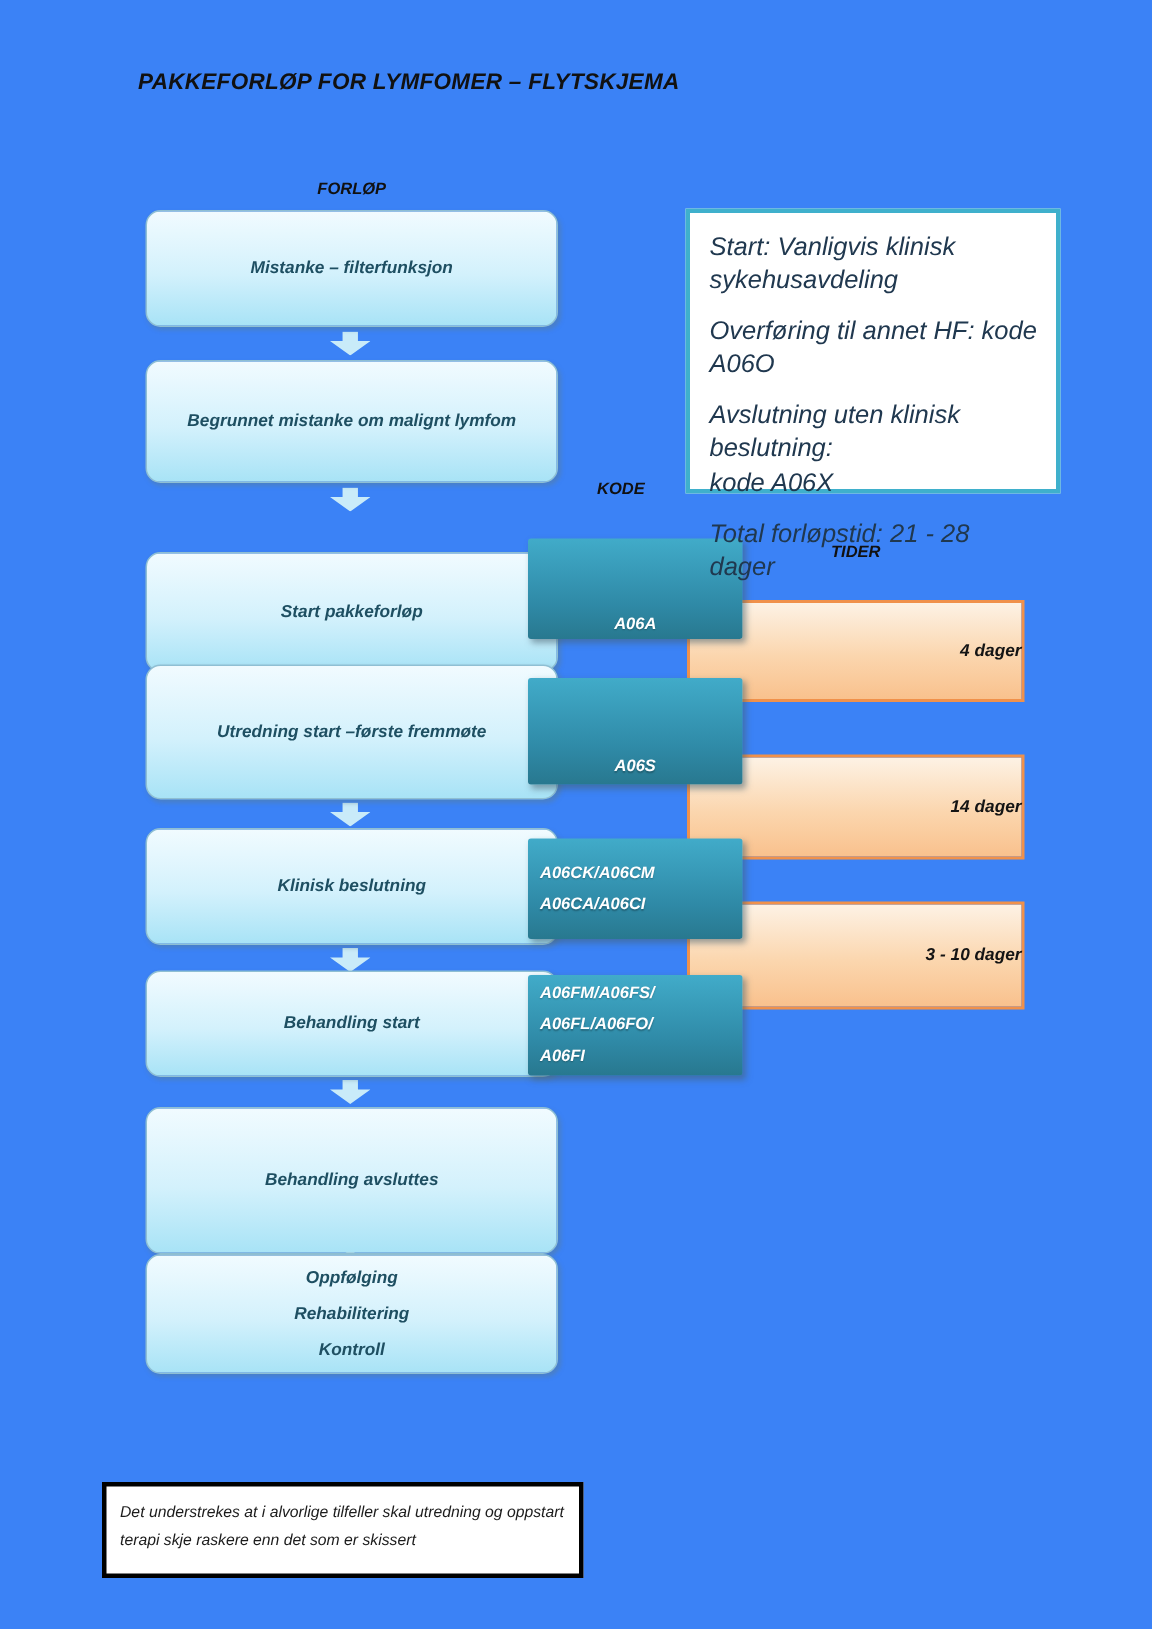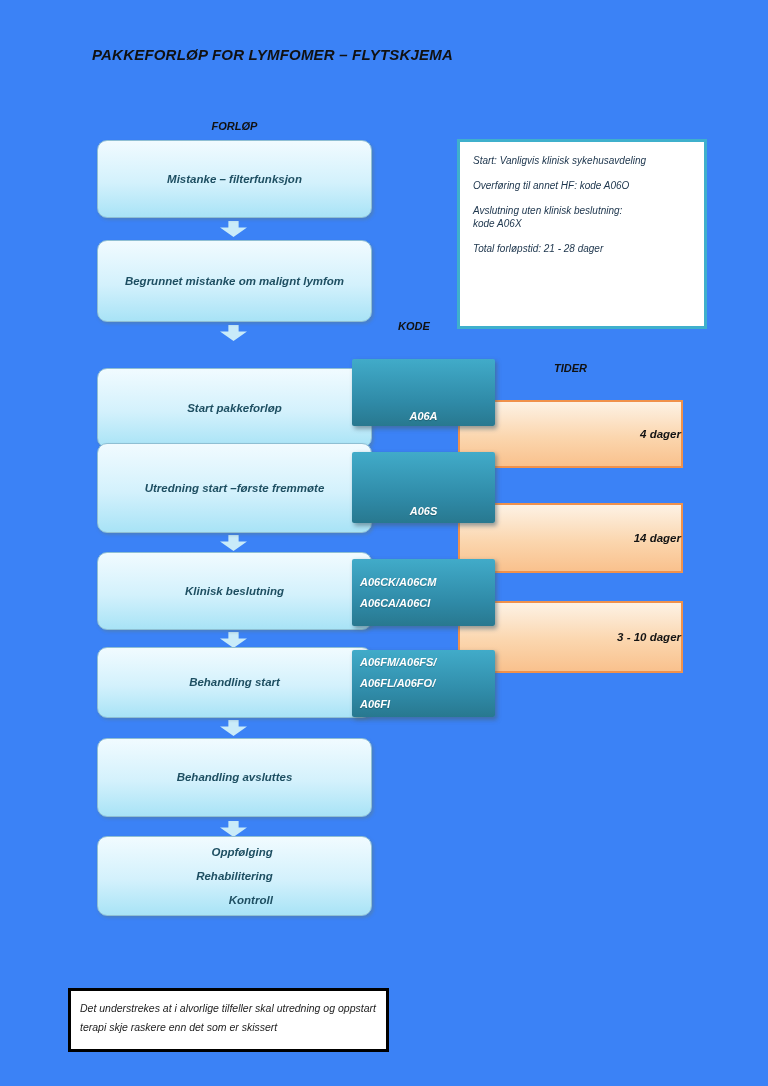--- a/index.html
+++ b/index.html
@@ -26,21 +26,21 @@
     position:absolute;left:97px;width:275px;
     border:1px solid #8fbfd3;border-radius:10px;
     background:linear-gradient(180deg,#f1fbff 0%,#d3f1fc 55%,#a8e3f6 100%);
     box-shadow:1.5px 2px 3px rgba(90,125,145,.45);
     display:flex;align-items:center;justify-content:center;
     box-sizing:border-box;
     z-index:3;
   }
   .flow-box .lbl{
     font-size:11.5px;font-weight:bold;color:#1e4f62;
-    text-align:right;white-space:pre-line;line-height:1.8;
+    text-align:center;white-space:pre-line;line-height:1.8;
     padding:0 12px;
   }
   
   .arrow{
     position:absolute;left:220px;width:27px;height:16px;
     background:#c9ebf9;
     clip-path:polygon(31% 0,69% 0,69% 40%,100% 40%,50% 100%,0 40%,31% 40%);
     filter:drop-shadow(0 0 1px #93c9df);
     z-index:2;
   }
@@ -74,21 +74,21 @@
   
   .info-box{
     position:absolute;left:457px;top:139px;width:250px;height:190px;
     border:3px solid #3fb0cc;background:#ffffff;
     box-sizing:border-box;
     padding:12px 12px 0 13px;
     z-index:6;
   }
   .info-box p{
     margin:0 0 12px 0;
-    font-size:10px;color:#20384f;line-height:1.3;
+    font-size:17px;color:#20384f;line-height:1.3;
     white-space:pre-line;
   }
   
   .note-box{
     position:absolute;left:68px;top:988px;width:321px;height:64px;
     border:3px solid #000000;background:#ffffff;
     box-sizing:border-box;padding:7px 9px;
     z-index:6;
   }
   .note-box .lbl{font-size:10.5px;color:#1c1c1c;line-height:1.5;}
@@ -133,21 +133,21 @@
   </div>
   <div class="flow-box" style="top:443px;height:90px;">
     <span class="lbl">Utredning start –første fremmøte</span>
   </div>
   <div class="flow-box" style="top:552px;height:78px;">
     <span class="lbl">Klinisk beslutning</span>
   </div>
   <div class="flow-box" style="top:647px;height:71px;">
     <span class="lbl">Behandling start</span>
   </div>
-  <div class="flow-box" style="top:738px;height:79px;">
+  <div class="flow-box" style="top:738px;height:98px;">
     <span class="lbl">Behandling avsluttes</span>
   </div>
   <div class="flow-box" style="top:836px;height:80px;">
     <span class="lbl" style="line-height:2.1;">Oppfølging
 Rehabilitering
 Kontroll</span>
   </div>
 
   <div class="arrow" style="top:221px;"></div>
   <div class="arrow" style="top:325px;"></div>

